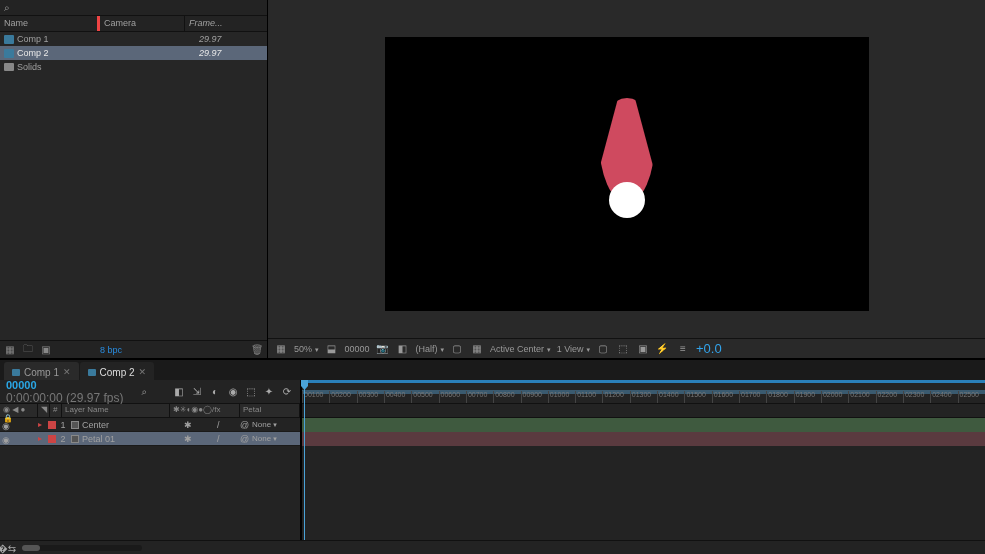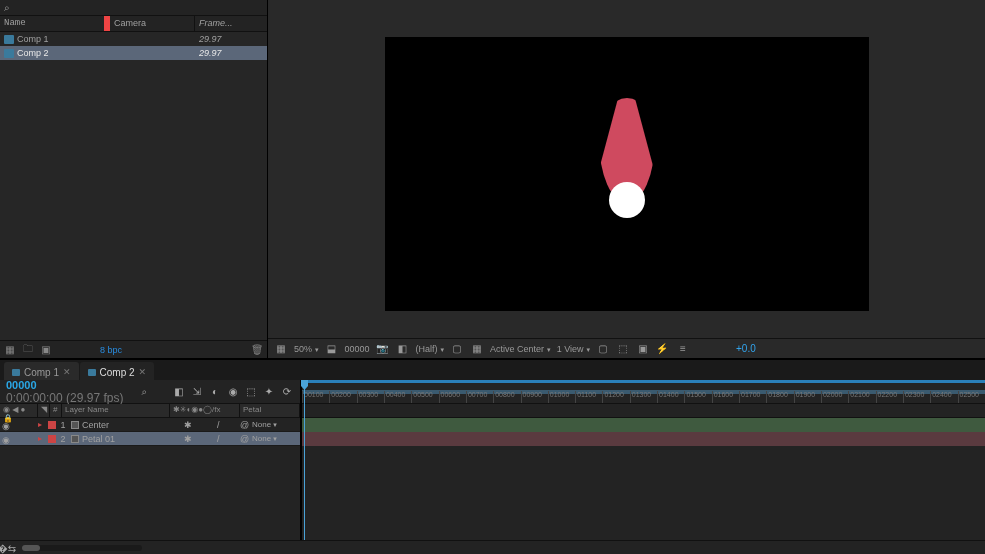--- a/index.html
+++ b/index.html
@@ -2,21 +2,21 @@
 <html><head>
 <meta charset="utf-8">
 <style>
 * { margin: 0; padding: 0; box-sizing: border-box; font-family: "Segoe UI", Arial, sans-serif; }
 body { background: #1e1e1e; color: #a0a0a0; font-size: 10px; width: 985px; height: 554px; overflow: hidden; }
 
 .top-region { display: flex; height: 358px; }
 .project-panel { width: 268px; background: #232323; border-right: 1px solid #000; display: flex; flex-direction: column; }
 .proj-search { height: 16px; border-bottom: 1px solid #111; display: flex; align-items: center; padding: 0 4px; }
 .proj-hdr { display: flex; height: 16px; background: #232323; border-bottom: 1px solid #111; font-size: 9px; }
-.proj-hdr .col-name { width: 110px; padding: 2px 4px; border-right: 6px solid #ef4444; font-family: Liberation Mono, monospace; }
+.proj-hdr .col-name { width: 100px; padding: 2px 4px; border-right: 3px solid #ef4444; }
 .proj-hdr .col-comment { width: 85px; padding: 2px 4px; border-right: 1px solid #111; }
 .proj-hdr .col-frame { flex: 1; padding: 2px 4px; font-style: italic; }
 .proj-rows { flex: 1; background: #262626; }
 .proj-row { display: flex; height: 14px; align-items: center; font-size: 9px; }
 .proj-row.selected { background: #5b6779; color: #e8e8e8; }
 .proj-row .c-name { width: 110px; padding: 0 4px; display: flex; align-items: center; gap: 3px; }
 .proj-row .c-comment { width: 85px; }
 .proj-row .c-frame { flex: 1; padding: 0 4px; font-style: italic; }
 .comp-icon { width: 10px; height: 9px; background: #3a7a9c; display: inline-block; border-radius: 1px; }
 .folder-icon { width: 10px; height: 8px; background: #888; display: inline-block; border-radius: 1px; }
@@ -25,21 +25,21 @@
 .bpc { color: #288ce0; font-size: 9px; margin-left: 42px; }
 
 .right-region { flex: 1; background: #292929; display: flex; flex-direction: column; position: relative; }
 .viewer-area { flex: 1; display: flex; align-items: center; justify-content: center; padding: 10px 12px 0 12px; }
 .canvas { width: 482px; height: 272px; background: #000; box-shadow: 0 0 0 1px #000; position: relative; overflow: hidden; }
 .petal { position: absolute; left: 50%; top: 60px; transform: translateX(-50%); width: 56px; height: 105px; background: #cf4a5f; border-radius: 50% 50% 50% 50% / 40% 40% 60% 60%; clip-path: polygon(35% 0, 65% 0, 100% 70%, 85% 95%, 50% 100%, 15% 95%, 0 70%); }
 .center-dot { position: absolute; left: 50%; top: 144px; transform: translateX(-50%); width: 36px; height: 36px; background: #fff; border-radius: 50%; }
 .viewer-footer { height: 20px; background: #292929; border-top: 1px solid #111; display: flex; align-items: center; gap: 6px; padding: 0 6px; font-size: 9px; color: #999; }
 .vf-ic { width: 14px; height: 14px; display: inline-flex; align-items: center; justify-content: center; font-size: 10px; }
 .vf-dd::after { content: "▾"; margin-left: 3px; font-size: 7px; }
-.zero-time { color: #32a4ec; font-size: 10px; margin-left: 40px; }
+.zero-time { color: #32a4ec; font-size: 13px; }
 
 .vert-divider { height: 2px; background: #000; }
 
 .timeline-region { height: 194px; background: #232323; display: flex; flex-direction: column; }
 .tl-tabs { height: 20px; background: #1a1a1a; display: flex; align-items: flex-end; padding: 0 4px; gap: 1px; }
 .tab { height: 18px; padding: 2px 8px 0; background: #2a2a2a; color: #999; font-size: 10px; display: flex; align-items: center; gap: 4px; border-radius: 3px 3px 0 0; }
 .tab.active { background: #232323; color: #ddd; }
 .tab .close { font-size: 9px; color: #777; }
 
 .tl-body { flex: 1; display: flex; }
@@ -107,20 +107,28 @@
           <div class="c-comment"></div>
           <div class="c-frame">29.97</div>
         </div>
         <div class="proj-row selected">
           <div class="c-name">
             <span class="comp-icon"></span>
             <span>Comp 2</span>
           </div>
           <div class="c-comment"></div>
           <div class="c-frame">29.97</div>
+        </div>
+        <div class="proj-row">
+          <div class="c-name">
+            <span class="folder-icon"></span>
+            <span>Solids</span>
+          </div>
+          <div class="c-comment"></div>
+          <div class="c-frame"></div>
         </div>
       </div>
     <div class="proj-footer">
       <span class="footer-ic">▦</span>
       <span class="footer-ic">🗀</span>
       <span class="footer-ic">▣</span>
       <span class="bpc">8 bpc</span>
       <span class="footer-ic" style="margin-left:auto">🗑</span>
     </div>
   </div>

